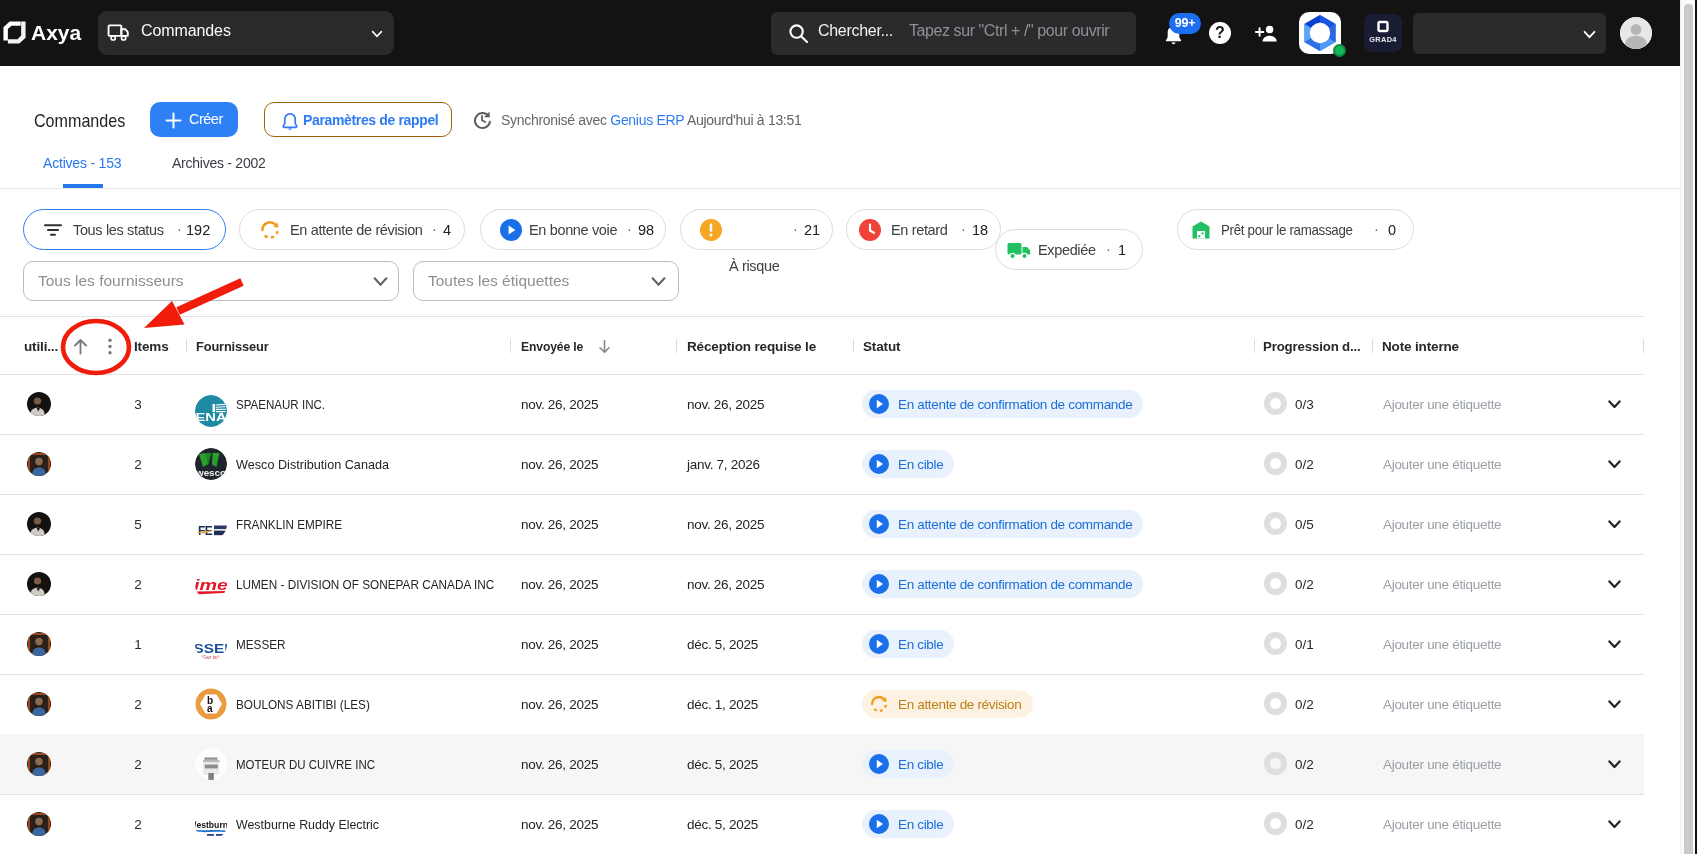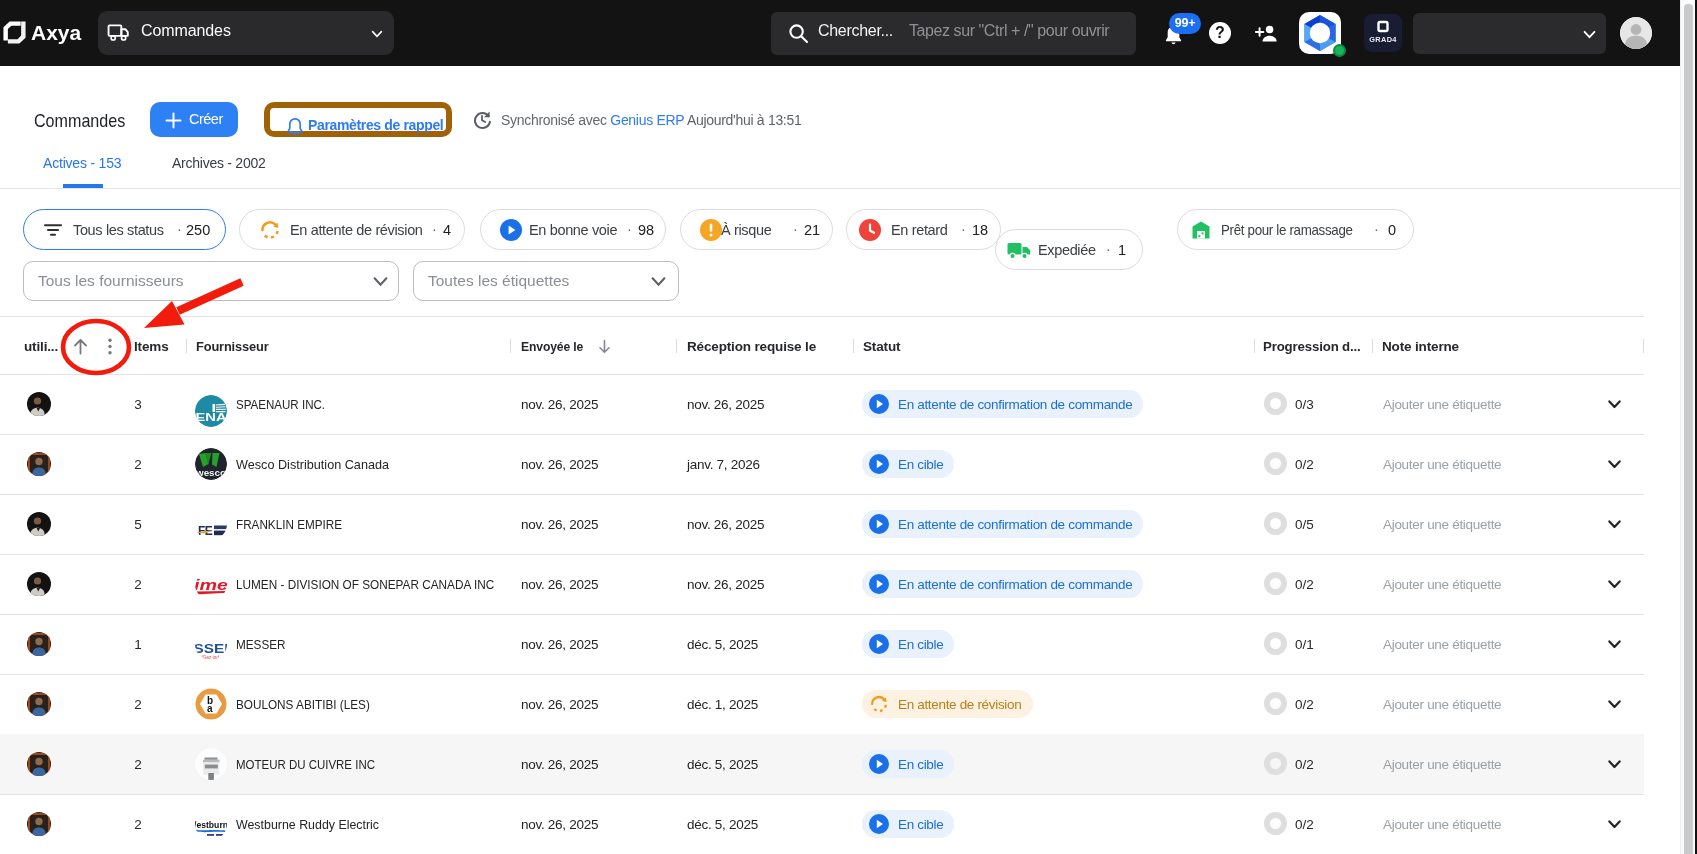--- a/index.html
+++ b/index.html
@@ -21,21 +21,21 @@
 #helpcirc { position:absolute; left:1209px; top:22px; width:22px; height:22px; border-radius:50%; background:#fff; color:#131314; font-size:16px; font-weight:700; text-align:center; line-height:22px; }
 #apptile { position:absolute; left:1299px; top:12px; width:42px; height:42px; background:#fff; border-radius:10px; }
 #gradtile { position:absolute; left:1364px; top:14px; width:38px; height:38px; background:#181d33; border-radius:8px; }
 #acctdd { position:absolute; left:1413px; top:13px; width:193px; height:41px; background:#2b2b2d; border-radius:6px; }
 #avatar { position:absolute; left:1620px; top:17px; width:32px; height:32px; border-radius:50%; background:#e4e4e4; overflow:hidden; }
 
 
 #h1 { position:absolute; left:34px; top:110px; font-size:18.5px; font-weight:500; color:#212327; transform:scaleX(0.87); transform-origin:left center; }
 #btncreate { position:absolute; left:150px; top:102px; width:88px; height:35px; background:#2e80f5; border-radius:10px; color:#fff; }
 #btncreate .lbl { position:absolute; left:39px; top:8.5px; font-size:14.5px; font-weight:500; letter-spacing:-0.5px; }
-#btnparam { position:absolute; left:264px; top:102px; width:188px; height:35px; background:#fff; border:6px solid #a16207; border-radius:10px; }
+#btnparam { position:absolute; left:264px; top:102px; width:188px; height:35px; background:#fff; border:1px solid #a16207; border-radius:10px; }
 #btnparam .lbl { position:absolute; left:38px; top:8.5px; font-size:14px; font-weight:600; color:#2e7bf2; letter-spacing:-0.35px; white-space:nowrap; }
 #sync { position:absolute; }
 #synctxt { position:absolute; left:501px; top:112px; font-size:14px; color:#63686d; letter-spacing:-0.3px; white-space:nowrap; }
 #synctxt .link { color:#2e7bf2; }
 #synctxt .dark { color:#5f6368; }
 
 
 #tab1 { position:absolute; left:43px; top:155px; font-size:14px; font-weight:500; color:#2677ee; letter-spacing:-0.2px; }
 #tab2 { position:absolute; left:172px; top:155px; font-size:14px; font-weight:500; color:#383c44; letter-spacing:-0.25px; }
 #tabind { position:absolute; left:63px; top:184px; width:40px; height:4px; background:#2677ee; }
@@ -191,21 +191,21 @@
 <div id="tab2">Archives - 2002</div>
 <div id="tabind"></div>
 <div id="tabdiv"></div>
 
 <div class="chip" style="left:23px;width:203px;border:1.5px solid #2e7bf2;">
   <svg class="ic" viewBox="0 0 22 22" style="left:18px;">
     <path d="M3 6.2 h16 M6 11 h10 M9 15.8 h4" stroke="#2f3033" stroke-width="2" stroke-linecap="round"></path>
   </svg>
   <div class="t" style="left:49px;">Tous les status</div>
   <div class="dot" style="left:153px;">·</div>
-  <div class="n" style="left:162px;">250</div>
+  <div class="n" style="left:162px;">192</div>
 </div>
 
 <div class="chip" style="left:239px;width:226px;">
 <svg class="ic" viewBox="0 0 22 22">
     <path d="M 3.40 11.00 A 7.6 7.6 0 0 1 16.37 5.63" fill="none" stroke="#f29b1d" stroke-width="2.5" stroke-linecap="round"></path>
     <path d="M 18.53 12.06 A 7.6 7.6 0 0 1 3.86 13.60" fill="none" stroke="#f29b1d" stroke-width="2.5" stroke-dasharray="3.1 3.5"></path>
     <polygon points="19.49,8.74 18.42,3.58 14.32,7.68" fill="#f29b1d"></polygon>
   </svg>
   <div class="t" style="left:50px;">En attente de révision</div>
   <div class="dot" style="left:192px;">·</div>
@@ -221,21 +221,21 @@
   <div class="dot" style="left:146px;">·</div>
   <div class="n" style="left:157px;text-align:right;">98</div>
 </div>
 
 <div class="chip" style="left:680px;width:153px;">
   <svg class="ic" viewBox="0 0 22 22">
     <circle cx="11" cy="11" r="11" fill="#f5a623"></circle>
     <rect x="9.7" y="4.6" width="2.6" height="8.2" rx="1.3" fill="#fff"></rect>
     <circle cx="11" cy="16" r="1.5" fill="#fff"></circle>
   </svg>
-  <div class="t" style="left:40px;">À risque</div>
+  <div class="t" style="left:48px;margin-top:36px;">À risque</div>
   <div class="dot" style="left:112px;">·</div>
   <div class="n" style="left:123px;">21</div>
 </div>
 
 <div class="chip" style="left:846px;width:155px;">
   <svg class="ic" viewBox="0 0 22 22" style="left:12px;">
     <circle cx="11" cy="11" r="11" fill="#ef4238"></circle>
     <path d="M11 5.5 L11 11.5 L15 13.8" fill="none" stroke="#fff" stroke-width="2.2" stroke-linecap="round"></path>
   </svg>
   <div class="t" style="left:44px;">En retard</div>

